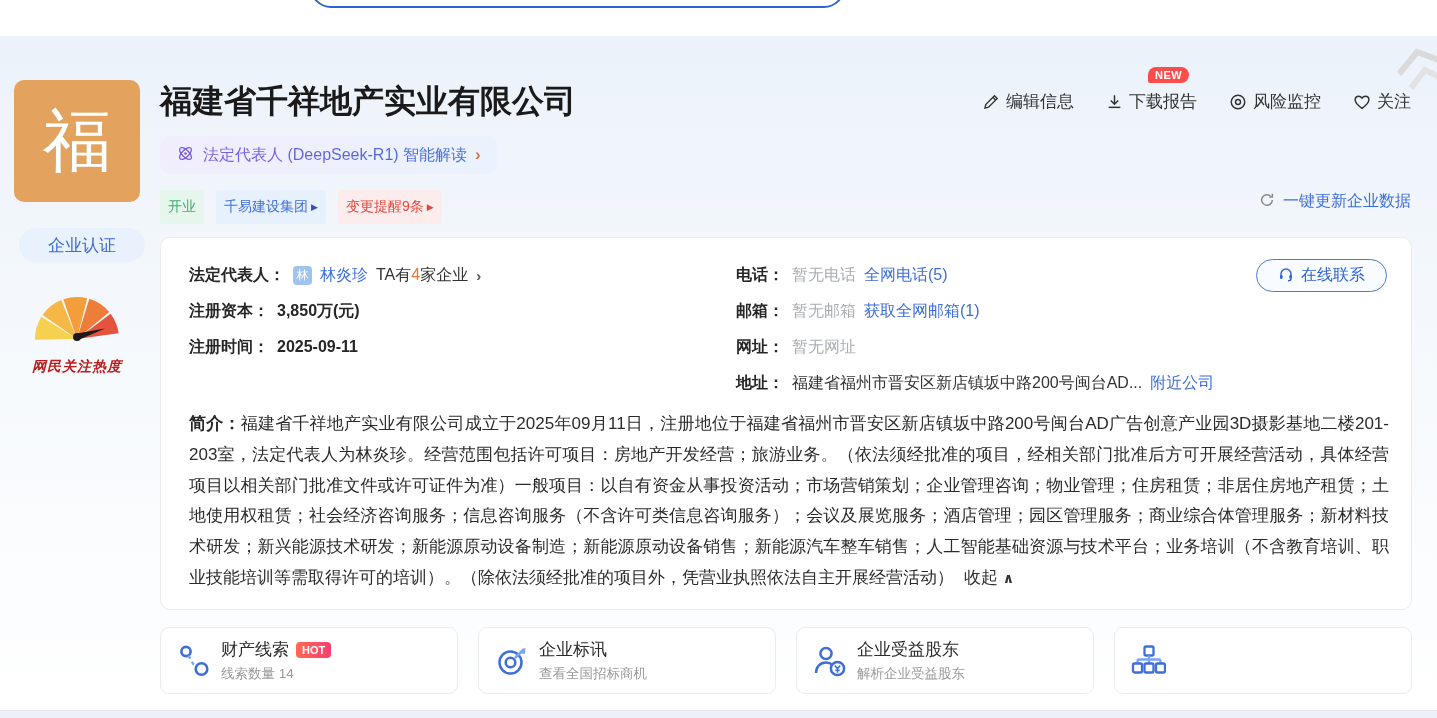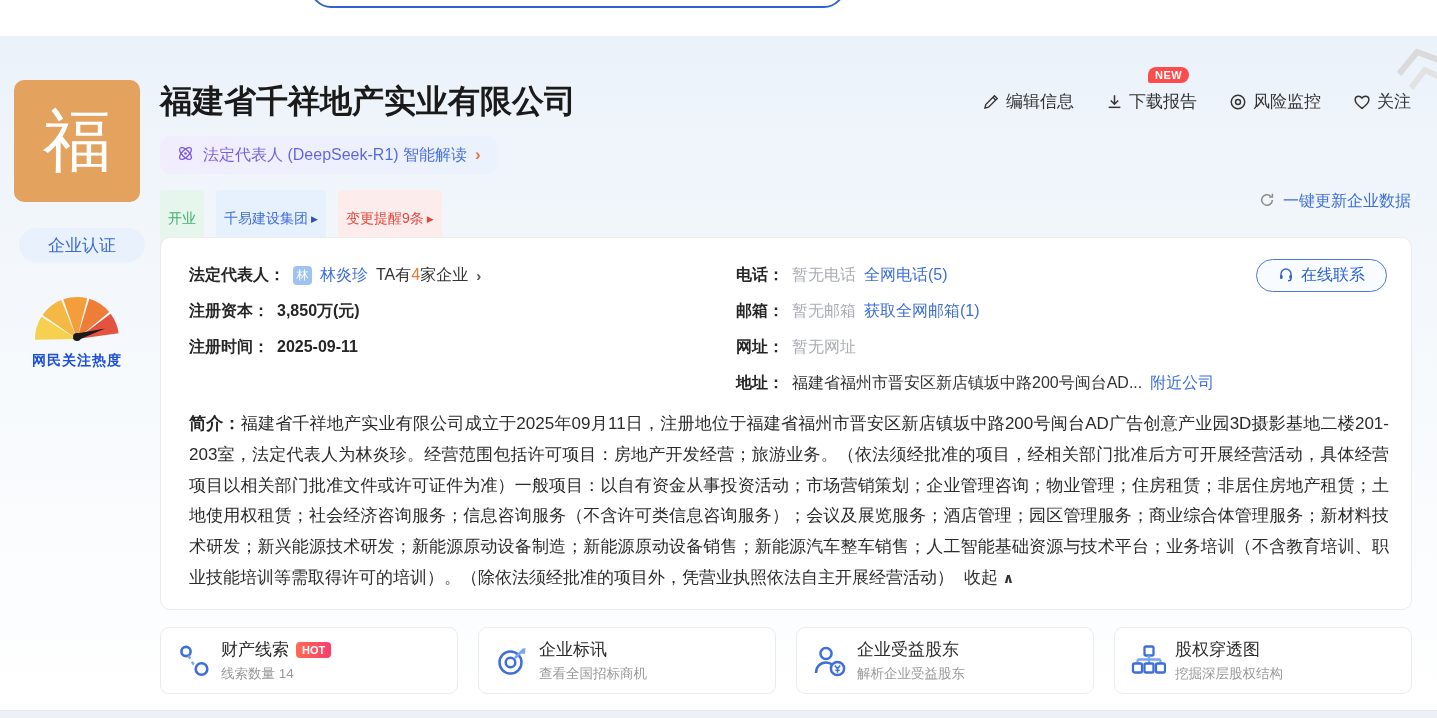--- a/index.html
+++ b/index.html
@@ -39,22 +39,22 @@
   .cert-pill {
     position: absolute; left: 19px; top: 228px; width: 126px; height: 34px;
     background: #e9f1fc; border-radius: 17px; color: #3a6ad4;
     font-size: 17px; display: flex; align-items: center; justify-content: center;
     cursor: pointer; z-index: 2;
   }
   .gauge {
     position: absolute; left: 14px; top: 287px; width: 126px; text-align: center; z-index: 2;
   }
   .gauge-label {
-    font-size: 14px; font-weight: 700; color: #1d4ed8;
-    letter-spacing: 1px; margin-top: 1px;
+    font-size: 14px; font-weight: 700; font-style: italic; color: #b91c1c;
+    letter-spacing: 1px; margin-top: 7px;
   }
   
   .company-title {
     position: absolute; left: 160px; top: 80px; font-size: 32px;
     font-weight: 700; color: #1a1a1a; z-index: 2;
   }
   .header-actions {
     position: absolute; top: 90px; right: 26px; display: flex; gap: 32px;
     align-items: center; z-index: 2;
   }
@@ -78,21 +78,21 @@
     font-size: 16px; font-weight: 500;
     background: linear-gradient(90deg, #7b5ce0, #3e6fd9);
     -webkit-background-clip: text; background-clip: text; color: transparent;
   }
   .ai-banner-arrow { color: #e0743c; font-size: 17px; font-weight: 700; }
   
   .tag-row {
     position: absolute; left: 160px; top: 190px; display: flex; gap: 12px;
     align-items: center; z-index: 2;
   }
-  .tag { font-size: 14px; padding: 20px 8px; border-radius: 3px; cursor: pointer;
+  .tag { font-size: 14px; padding: 8px 8px; border-radius: 3px; cursor: pointer;
          display: inline-flex; align-items: center; gap: 3px; }
   .tag-open   { background: #e6f6ec; color: #3fb16b; }
   .tag-group  { background: #e7f0fd; color: #3e6fd9; }
   .tag-group .play { color: #2c55b0; }
   .tag-change { background: #fdecec; color: #e2483d; }
   .tag-change .play { color: #e2483d; }
   .play { font-size: 9px; }
   .update-link {
     position: absolute; top: 191px; right: 26px; display: flex; align-items: center;
     gap: 8px; font-size: 16px; color: #3e6fd9; cursor: pointer; z-index: 2;
@@ -376,24 +376,18 @@
   <div class="f-card">
     <span class="f-card-icon">
       <svg width="36" height="36" viewBox="0 0 36 36" fill="none" stroke="#3e6fd9" stroke-width="2.3">
         <rect x="14.5" y="3.5" width="9" height="9" rx="1.5"></rect>
         <path d="M19 12.5v4M7.5 16.5h23M7.5 16.5v4M19 16.5v4M30.5 16.5v4" stroke="#7aa5f0"></path>
         <rect x="3" y="20.5" width="9" height="9" rx="1.5"></rect>
         <rect x="14.5" y="20.5" width="9" height="9" rx="1.5"></rect>
         <rect x="26" y="20.5" width="9" height="9" rx="1.5"></rect>
       </svg>
     </span>
-    <div>
-      <div class="f-card-title-row">
-        <span class="f-card-title">股权穿透图</span>
-      </div>
-      <div class="f-card-sub">挖掘深层股权结构</div>
-    </div>
   </div>
 
 
 </div>
 
 <div class="bottom-strip"></div>
 
 </body></html>

